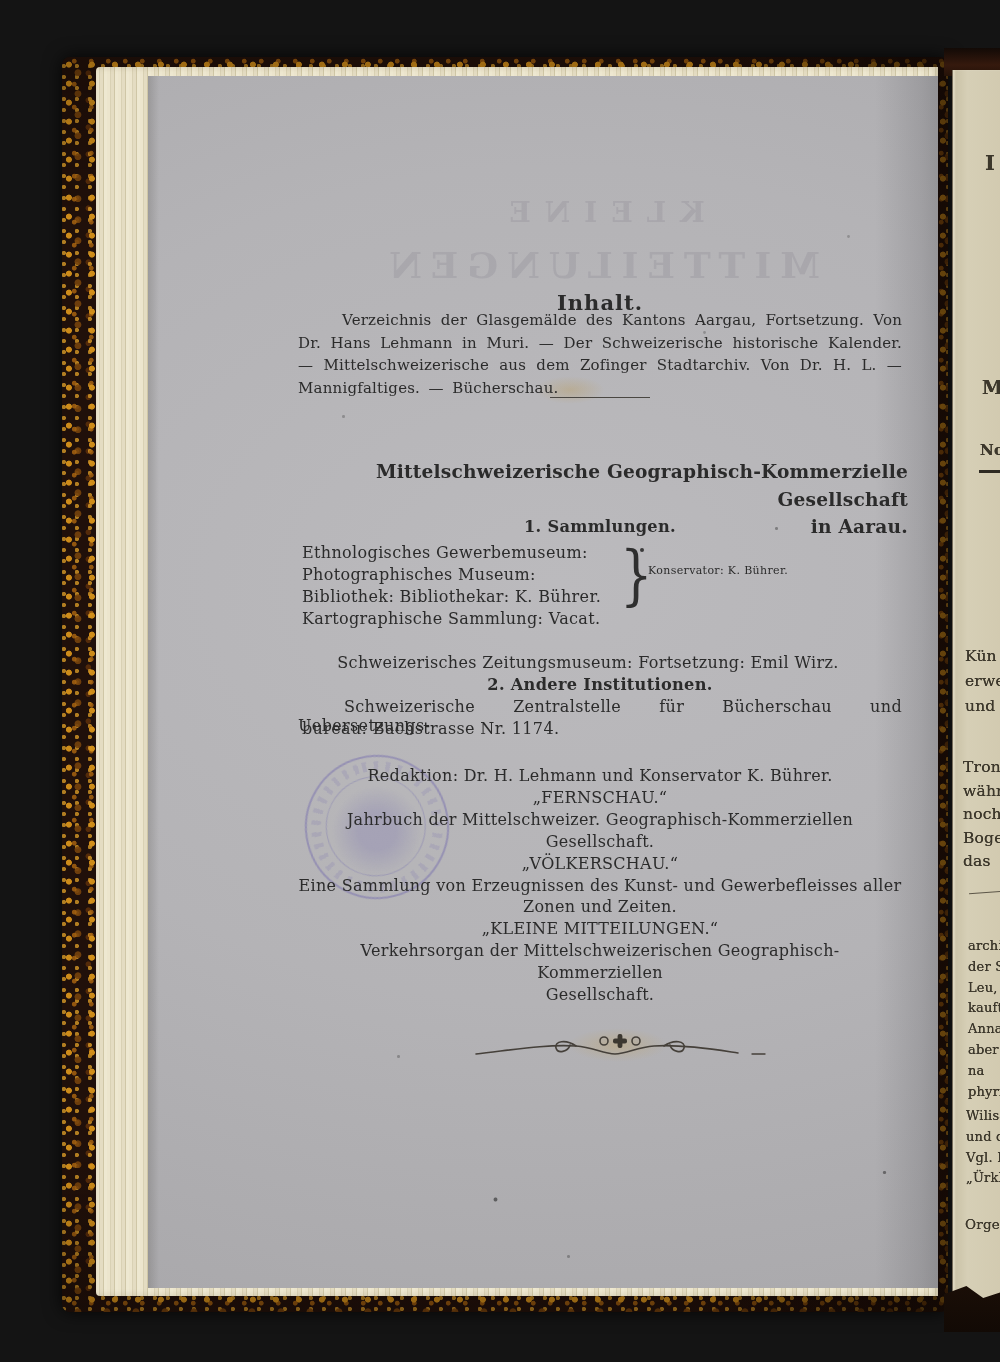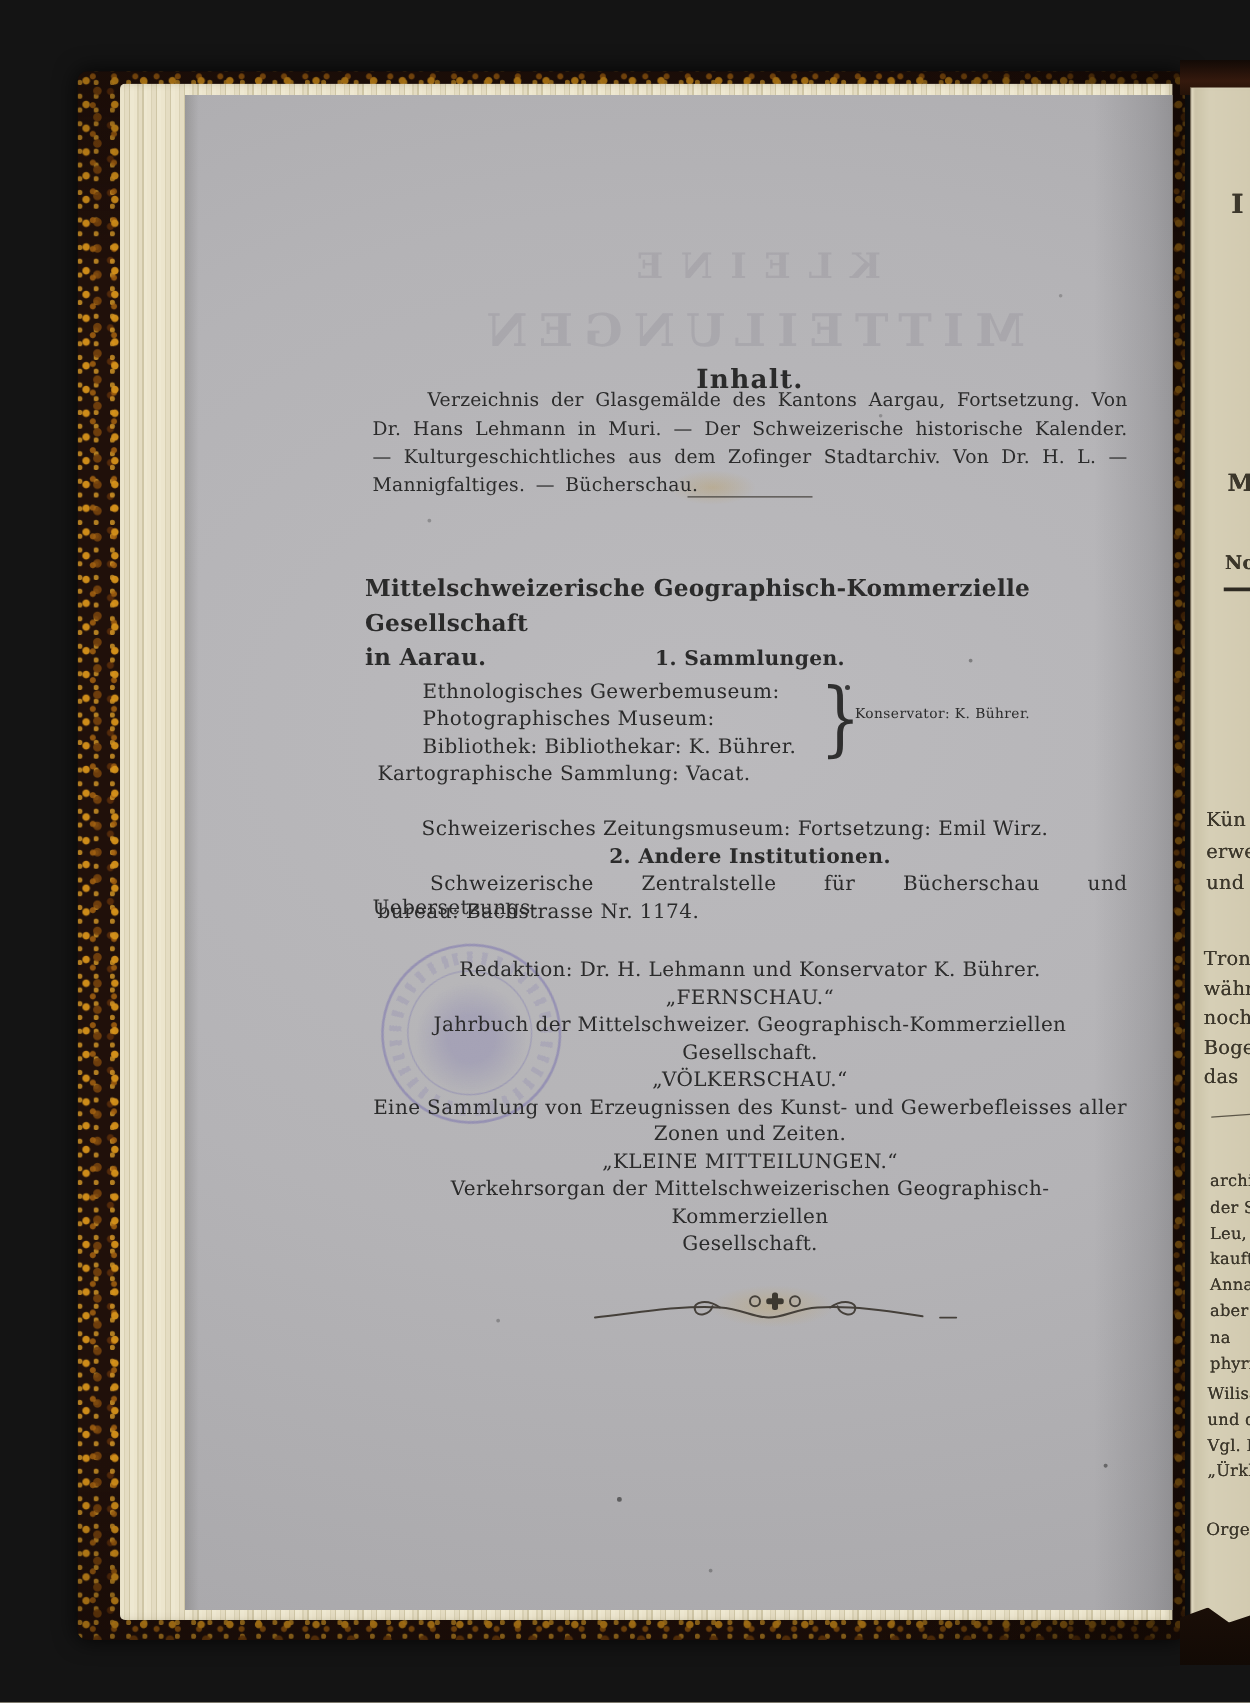--- a/index.html
+++ b/index.html
@@ -51,27 +51,27 @@
     transform:scaleX(-1);color:rgba(100,96,112,.15);font-weight:bold;pointer-events:none;}
   .ghost1{top:168px;font-size:36px;letter-spacing:9px;}
   .ghost2{top:120px;font-size:28px;letter-spacing:14px;}
   .inhalt-title{position:absolute;top:214px;left:0;width:100%;text-align:center;
     font-size:21px;font-weight:bold;letter-spacing:1px;}
   .inhalt-summary{position:absolute;top:233px;left:0;width:100%;
     font-size:15px;line-height:22.5px;text-align:justify;text-indent:44px;
     word-spacing:3.5px;letter-spacing:.2px;}
   .divider{position:absolute;top:321px;left:252px;width:100px;height:0;
     border-top:1.4px solid #4a4742;}
-  .society-title{position:absolute;top:382px;left:-6px;width:616px;text-align:left;
+  .society-title{position:absolute;top:382px;left:-6px;width:616px;text-align:right;
     font-size:18.6px;font-weight:bold;line-height:27.5px;letter-spacing:.2px;}
   .sec-head{position:absolute;left:0;width:100%;text-align:center;
     font-size:16.2px;font-weight:bold;letter-spacing:.3px;}
   .s1-head{top:441px;} .s2-head{top:599px;} .s3-head{top:667px;}
   .body-line{position:absolute;left:0;width:100%;font-size:16px;letter-spacing:.35px;}
-  .brace-group{position:absolute;top:466px;left:0;width:100%;height:68px;margin-left:36px;}
+  .brace-group{position:absolute;top:466px;left:0;width:100%;height:68px;}
   .brace-lines{position:absolute;left:4px;top:0;font-size:16px;line-height:22px;letter-spacing:.35px;}
   .brace{position:absolute;left:318px;top:-4px;font-size:64px;font-weight:200;
     transform:scaleX(.8) scaleY(1.02);color:#2f2f2f;font-family:"DejaVu Serif",serif;}
   .print-dot{position:absolute;left:342px;top:6px;width:4px;height:4px;border-radius:50%;background:#3a3a3a;}
   .brace-label{position:absolute;left:350px;top:22px;font-size:11px;letter-spacing:.35px;}
   .l-kart{top:533px;left:4px;}
   .l-wert{top:555px;text-align:justify;text-align-last:justify;left:2px;width:600px;}
   .l-zeit{top:577px;text-align:center;transform:translateX(-12px);}
   .s2-line1{top:621px;text-align:justify;text-align-last:justify;text-indent:46px;}
   .s2-line2{top:643px;left:4px;}
@@ -137,21 +137,21 @@
     <div class="inner"></div>
   </div>
   <div class="stain stain1"></div>
   <div class="stain stain2"></div>
 
   <div class="content">
     <div class="ghost ghost2">KLEINE</div>
     <div class="ghost ghost1">MITTEILUNGEN</div>
 
     <div class="inhalt-title">Inhalt.</div>
-    <div class="inhalt-summary">Verzeichnis der Glasgemälde des Kantons Aargau, Fortsetzung. Von Dr. Hans Lehmann in Muri. — Der Schweizerische historische Kalender. — Kulturgeschichtliches aus dem Zofinger Stadtarchiv. Von Dr. H. L. — Mannigfaltiges. — Bücherschau.</div>
+    <div class="inhalt-summary">Verzeichnis der Glasgemälde des Kantons Aargau, Fortsetzung. Von Dr. Hans Lehmann in Muri. — Der Schweizerische historische Kalender. — Mittelschweizerische aus dem Zofinger Stadtarchiv. Von Dr. H. L. — Mannigfaltiges. — Bücherschau.</div>
     <div class="divider"></div>
 
     <div class="society-title ml">Mittelschweizerische Geographisch-Kommerzielle Gesellschaft
 in Aarau.</div>
 
     <div class="sec-head s1-head">1. Sammlungen.</div>
 
     <div class="brace-group">
       <div class="brace-lines ml">Ethnologisches Gewerbemuseum:
 Photographisches Museum:

